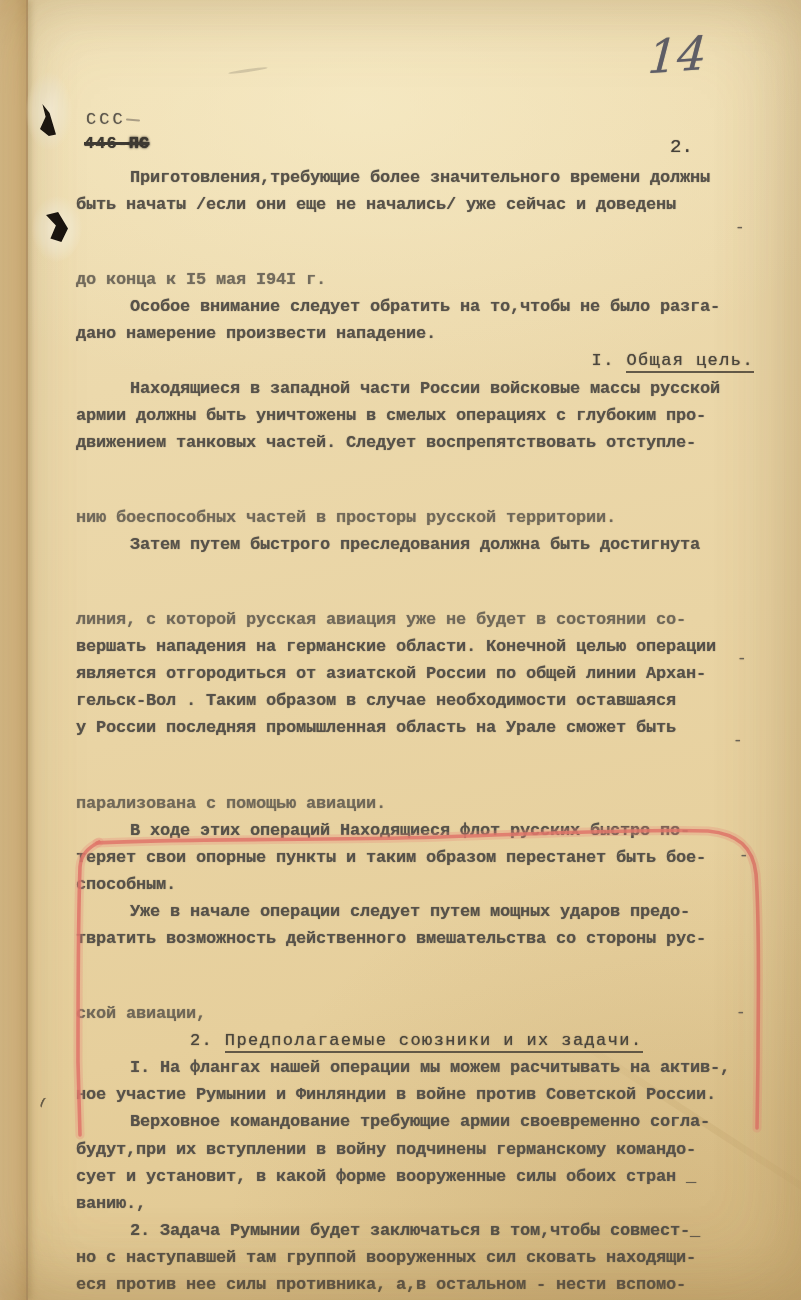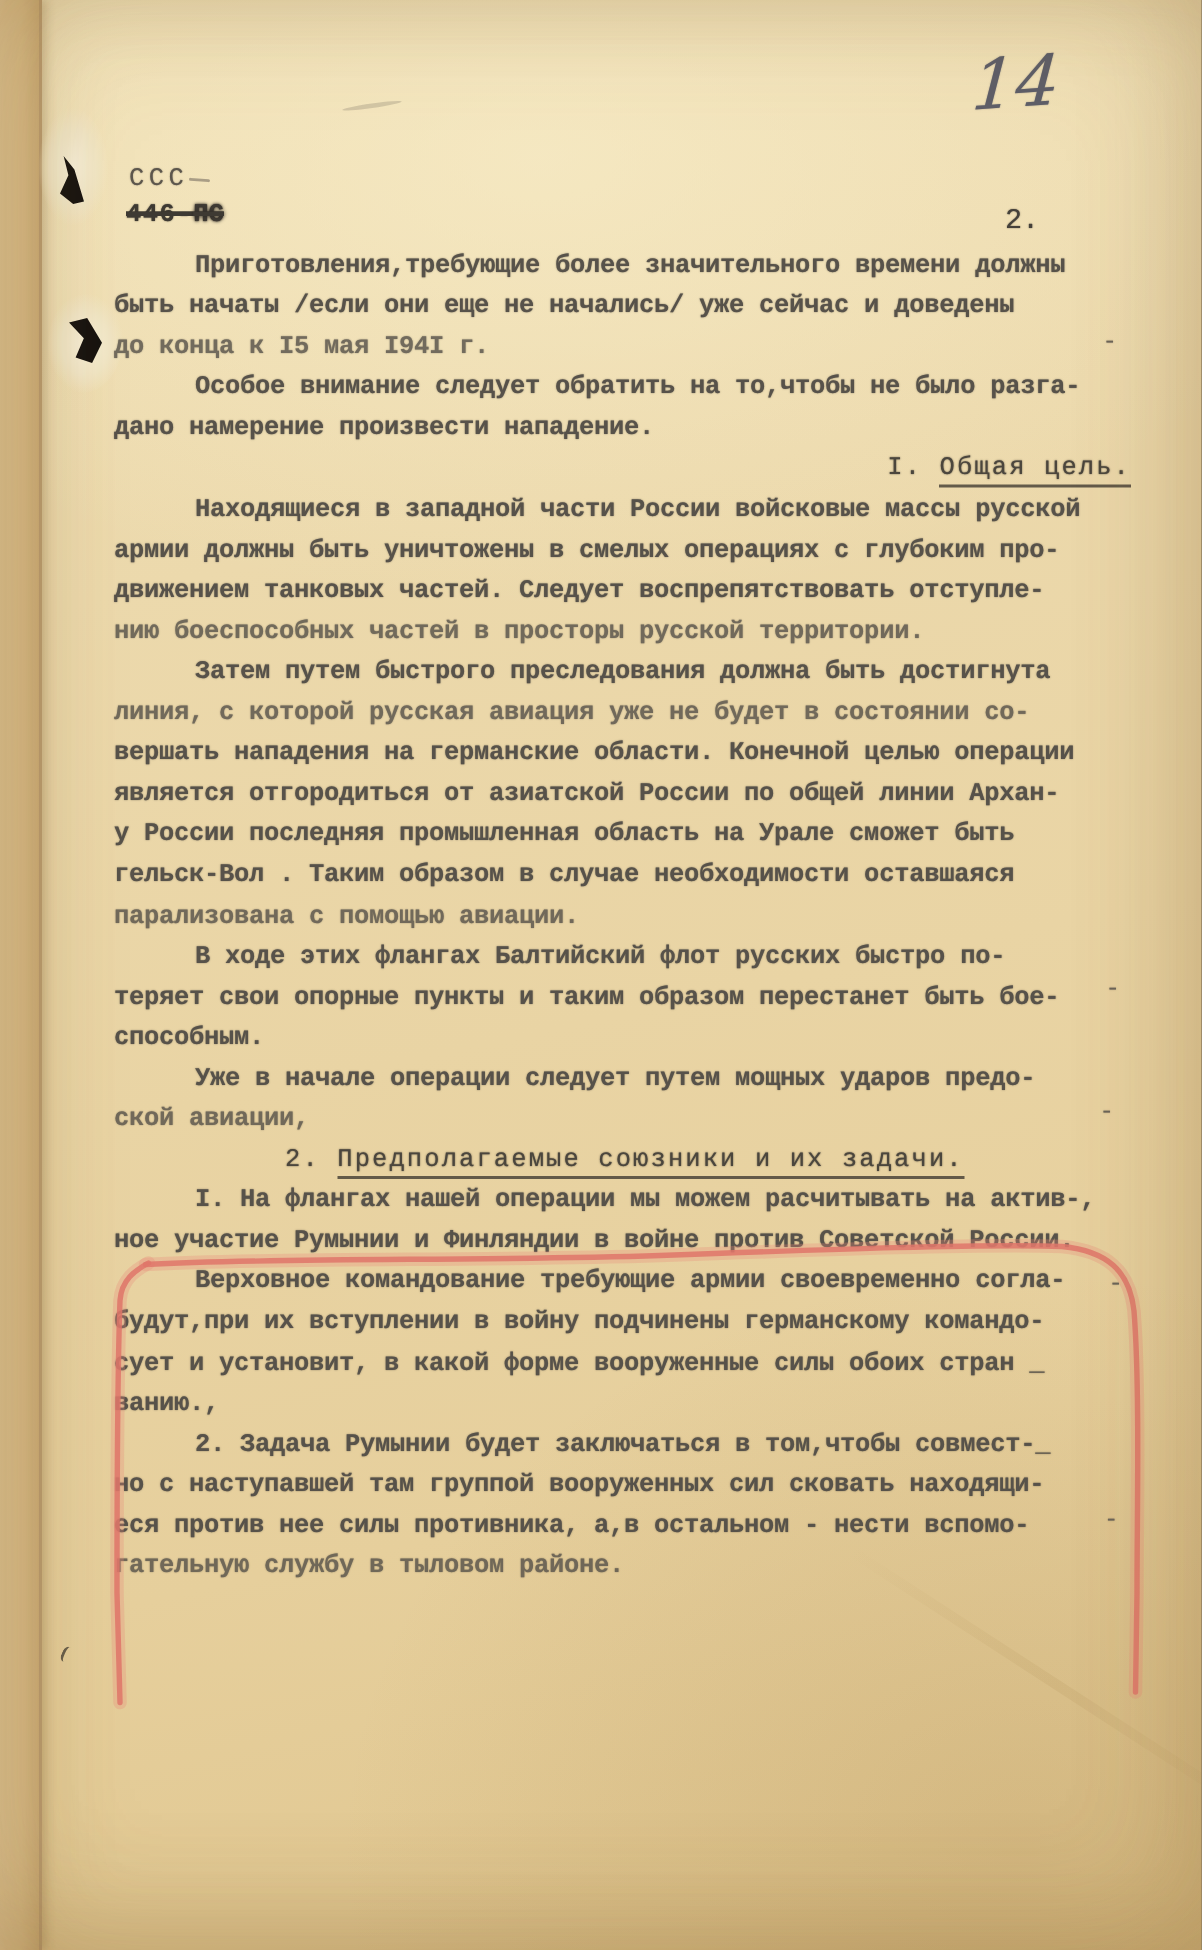--- a/index.html
+++ b/index.html
@@ -50,21 +50,21 @@
   .exhibit .struck{text-shadow:0 0 2.5px #2c2823,0 0 1px #2c2823;letter-spacing:0;}
   .typed-page-num{position:absolute;left:670px;top:136px;z-index:5;
     font-size:19px;color:#45413a;text-shadow:0 0 1px rgba(60,55,48,.8);}
   
   .body-text{position:absolute;left:76px;top:164px;width:678px;z-index:5;
     font-size:17px;line-height:27.1px;color:#57524a;letter-spacing:-.2px;
     text-shadow:0 0 1.1px rgba(84,78,66,.75);}
   .para{margin:0;}
   .line{display:block;white-space:pre;height:27.1px;font-weight:bold;}
   .indent{padding-left:54px;}
-  .faint{opacity:.82;}
+  .faint{opacity:.82;margin-top:48px;}
   .heading{display:block;white-space:pre;height:27.1px;color:#4b463d;letter-spacing:1.4px;
     text-shadow:0 0 1.2px rgba(64,58,48,.85);}
   .h1pad{padding-left:166px;text-align:right;}
   .h2pad{padding-left:114px;}
   .heading .u{border-bottom:2px solid rgba(75,68,56,.85);padding-bottom:1px;}
   
   .mdash{position:absolute;z-index:5;font-size:16px;color:#6b655a;text-shadow:0 0 1px rgba(100,92,80,.6);}
   .m1{left:735px;top:219px;}
   .m2{left:737px;top:650px;}
   .m3{left:733px;top:732px;}
@@ -114,33 +114,34 @@
       <span class="line">армии должны быть уничтожены в смелых операциях с глубоким про-</span>
       <span class="line">движением танковых частей. Следует воспрепятствовать отступле-</span>
       <span class="line faint">нию боеспособных частей в просторы русской территории.</span>
     </p>
 
     <p class="para">
       <span class="line indent">Затем путем быстрого преследования должна быть достигнута</span>
       <span class="line faint">линия, с которой русская авиация уже не будет в состоянии со-</span>
       <span class="line">вершать нападения на германские области. Конечной целью операции</span>
       <span class="line">является отгородиться от азиатской России по общей линии Архан-</span>
+      <span class="line">гельск-Вол . Таким образом в случае необходимости оставшаяся</span>
       <span class="line">у России последняя промышленная область на Урале сможет быть</span>
-      <span class="line">гельск-Вол . Таким образом в случае необходимости оставшаяся</span>
       <span class="line faint">парализована с помощью авиации.</span>
     </p>
 
     <p class="para">
-      <span class="line indent">В ходе этих флангах Балтийский флот русских быстро по-</span>
+      <span class="line indent">В ходе этих операций Находящиеся флот русских быстро по-</span>
       <span class="line">теряет свои опорные пункты и таким образом перестанет быть бое-</span>
       <span class="line">способным.</span>
     </p>
 
     <p class="para">
       <span class="line indent">Уже в начале операции следует путем мощных ударов предо-</span>
+      <span class="line">твратить возможность действенного вмешательства со стороны рус-</span>
       <span class="line faint">ской авиации,</span>
     </p>
 
     <div class="heading h2pad"><span>2.</span><span> </span><span class="u">Предполагаемые союзники и их задачи.</span></div>
 
     <p class="para">
       <span class="line indent">I. На флангах нашей операции мы можем расчитывать на актив-,</span>
       <span class="line">ное участие Румынии и Финляндии в войне против Советской России.</span>
     </p>
 

